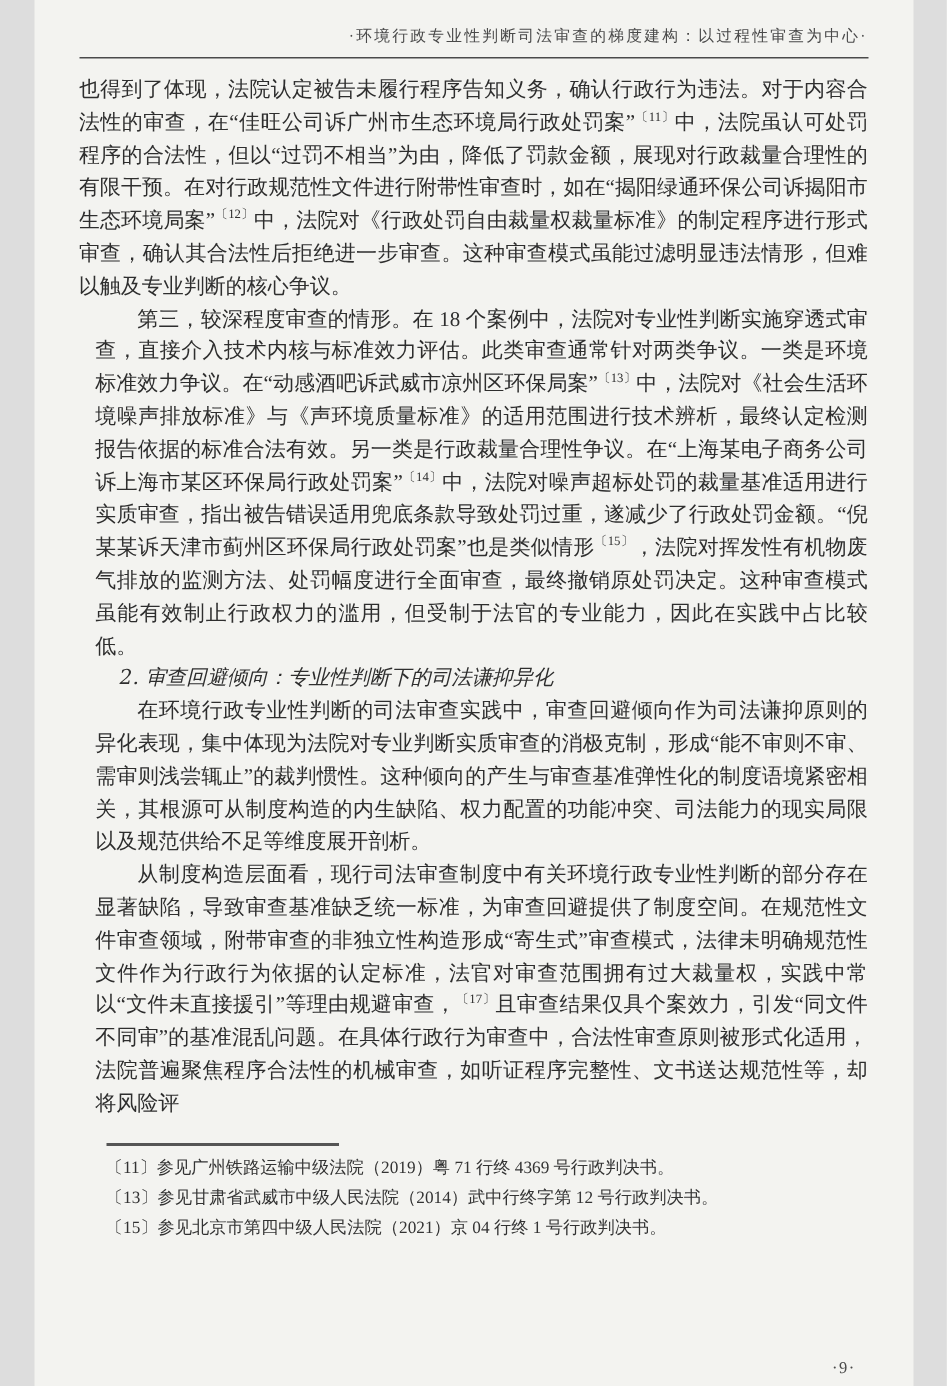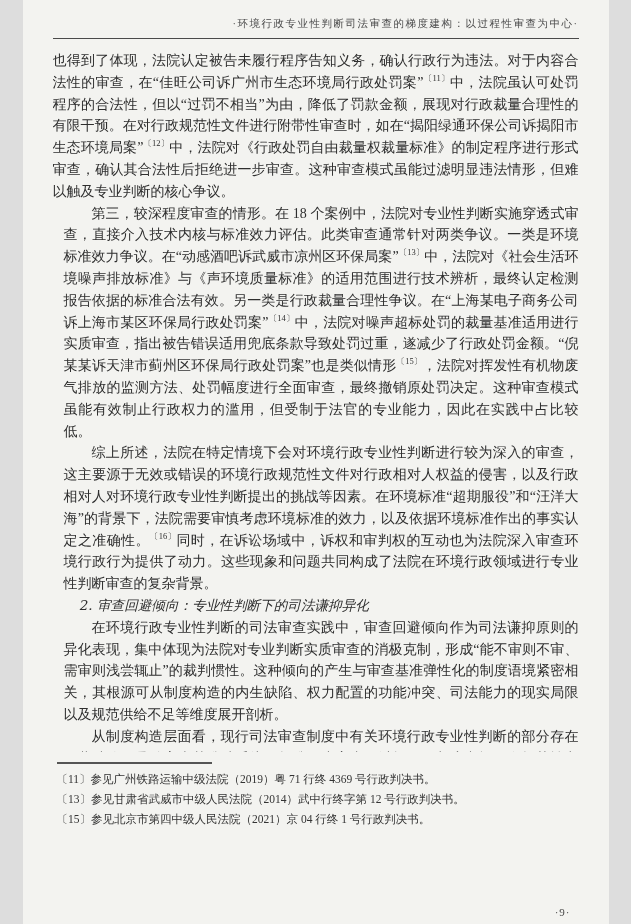--- a/index.html
+++ b/index.html
@@ -47,21 +47,21 @@
     font-size: 13.6px;
   }
   sup.fnref {
     font-size: 8.5px;
     line-height: 0;
     vertical-align: super;
     letter-spacing: 0;
   }
   .footnote-area {
     position: absolute;
-    left: 34px;
+    left: 48px;
     right: 30px;
     top: 762px;
   }
   .footnote-sep {
     width: 155px;
     border: none;
     border-top: 2px solid #555555;
     margin: 0;
   }
   .footnotes {
@@ -82,21 +82,20 @@
 </style>
 </head>
 <body>
 
 <div class="page">
   <div class="running-header">·环境行政专业性判断司法审查的梯度建构：以过程性审查为中心·</div>
   <hr class="header-rule">
   <div class="article-body" id="article-body">
       <p class="para">也得到了体现，法院认定被告未履行程序告知义务，确认行政行为违法。对于内容合法性的审查，在“佳旺公司诉广州市生态环境局行政处罚案”<sup class="fnref">〔11〕</sup>中，法院虽认可处罚程序的合法性，但以“过罚不相当”为由，降低了罚款金额，展现对行政裁量合理性的有限干预。在对行政规范性文件进行附带性审查时，如在“揭阳绿通环保公司诉揭阳市生态环境局案”<sup class="fnref">〔12〕</sup>中，法院对《行政处罚自由裁量权裁量标准》的制定程序进行形式审查，确认其合法性后拒绝进一步审查。这种审查模式虽能过滤明显违法情形，但难以触及专业判断的核心争议。</p>
       <p class="para indent">第三，较深程度审查的情形。在 18 个案例中，法院对专业性判断实施穿透式审查，直接介入技术内核与标准效力评估。此类审查通常针对两类争议。一类是环境标准效力争议。在“动感酒吧诉武威市凉州区环保局案”<sup class="fnref">〔13〕</sup>中，法院对《社会生活环境噪声排放标准》与《声环境质量标准》的适用范围进行技术辨析，最终认定检测报告依据的标准合法有效。另一类是行政裁量合理性争议。在“上海某电子商务公司诉上海市某区环保局行政处罚案”<sup class="fnref">〔14〕</sup>中，法院对噪声超标处罚的裁量基准适用进行实质审查，指出被告错误适用兜底条款导致处罚过重，遂减少了行政处罚金额。“倪某某诉天津市蓟州区环保局行政处罚案”也是类似情形<sup class="fnref">〔15〕</sup>，法院对挥发性有机物废气排放的监测方法、处罚幅度进行全面审查，最终撤销原处罚决定。这种审查模式虽能有效制止行政权力的滥用，但受制于法官的专业能力，因此在实践中占比较低。</p>
-      <p class="para indent">综上所述，法院在特定情境下会对环境行政专业性判断进行较为深入的审查，这主要源于无效或错误的环境行政规范性文件对行政相对人权益的侵害，以及行政相对人对环境行政专业性判断提出的挑战等因素。在环境标准“超期服役”和“汪洋大海”的背景下，法院需要审慎考虑环境标准的效力，以及依据环境标准作出的事实认定之准确性。<sup class="fnref">〔16〕</sup>同时，在诉讼场域中，诉权和审判权的互动也为法院深入审查环境行政行为提供了动力。这些现象和问题共同构成了法院在环境行政领域进行专业性判断审查的复杂背景。</p>
       <p class="section-heading">2. 审查回避倾向：专业性判断下的司法谦抑异化</p>
       <p class="para indent">在环境行政专业性判断的司法审查实践中，审查回避倾向作为司法谦抑原则的异化表现，集中体现为法院对专业判断实质审查的消极克制，形成“能不审则不审、需审则浅尝辄止”的裁判惯性。这种倾向的产生与审查基准弹性化的制度语境紧密相关，其根源可从制度构造的内生缺陷、权力配置的功能冲突、司法能力的现实局限以及规范供给不足等维度展开剖析。</p>
       <p class="para indent">从制度构造层面看，现行司法审查制度中有关环境行政专业性判断的部分存在显著缺陷，导致审查基准缺乏统一标准，为审查回避提供了制度空间。在规范性文件审查领域，附带审查的非独立性构造形成“寄生式”审查模式，法律未明确规范性文件作为行政行为依据的认定标准，法官对审查范围拥有过大裁量权，实践中常以“文件未直接援引”等理由规避审查，<sup class="fnref">〔17〕</sup>且审查结果仅具个案效力，引发“同文件不同审”的基准混乱问题。在具体行政行为审查中，合法性审查原则被形式化适用，法院普遍聚焦程序合法性的机械审查，如听证程序完整性、文书送达规范性等，却将风险评</p>
     </div>
   <div class="footnote-area">
     <hr class="footnote-sep">
     <div class="footnotes" id="footnotes">
         <div class="footnote">〔11〕参见广州铁路运输中级法院（2019）粤 71 行终 4369 号行政判决书。</div>
         <div class="footnote">〔13〕参见甘肃省武威市中级人民法院（2014）武中行终字第 12 号行政判决书。</div>
         <div class="footnote">〔15〕参见北京市第四中级人民法院（2021）京 04 行终 1 号行政判决书。</div>

